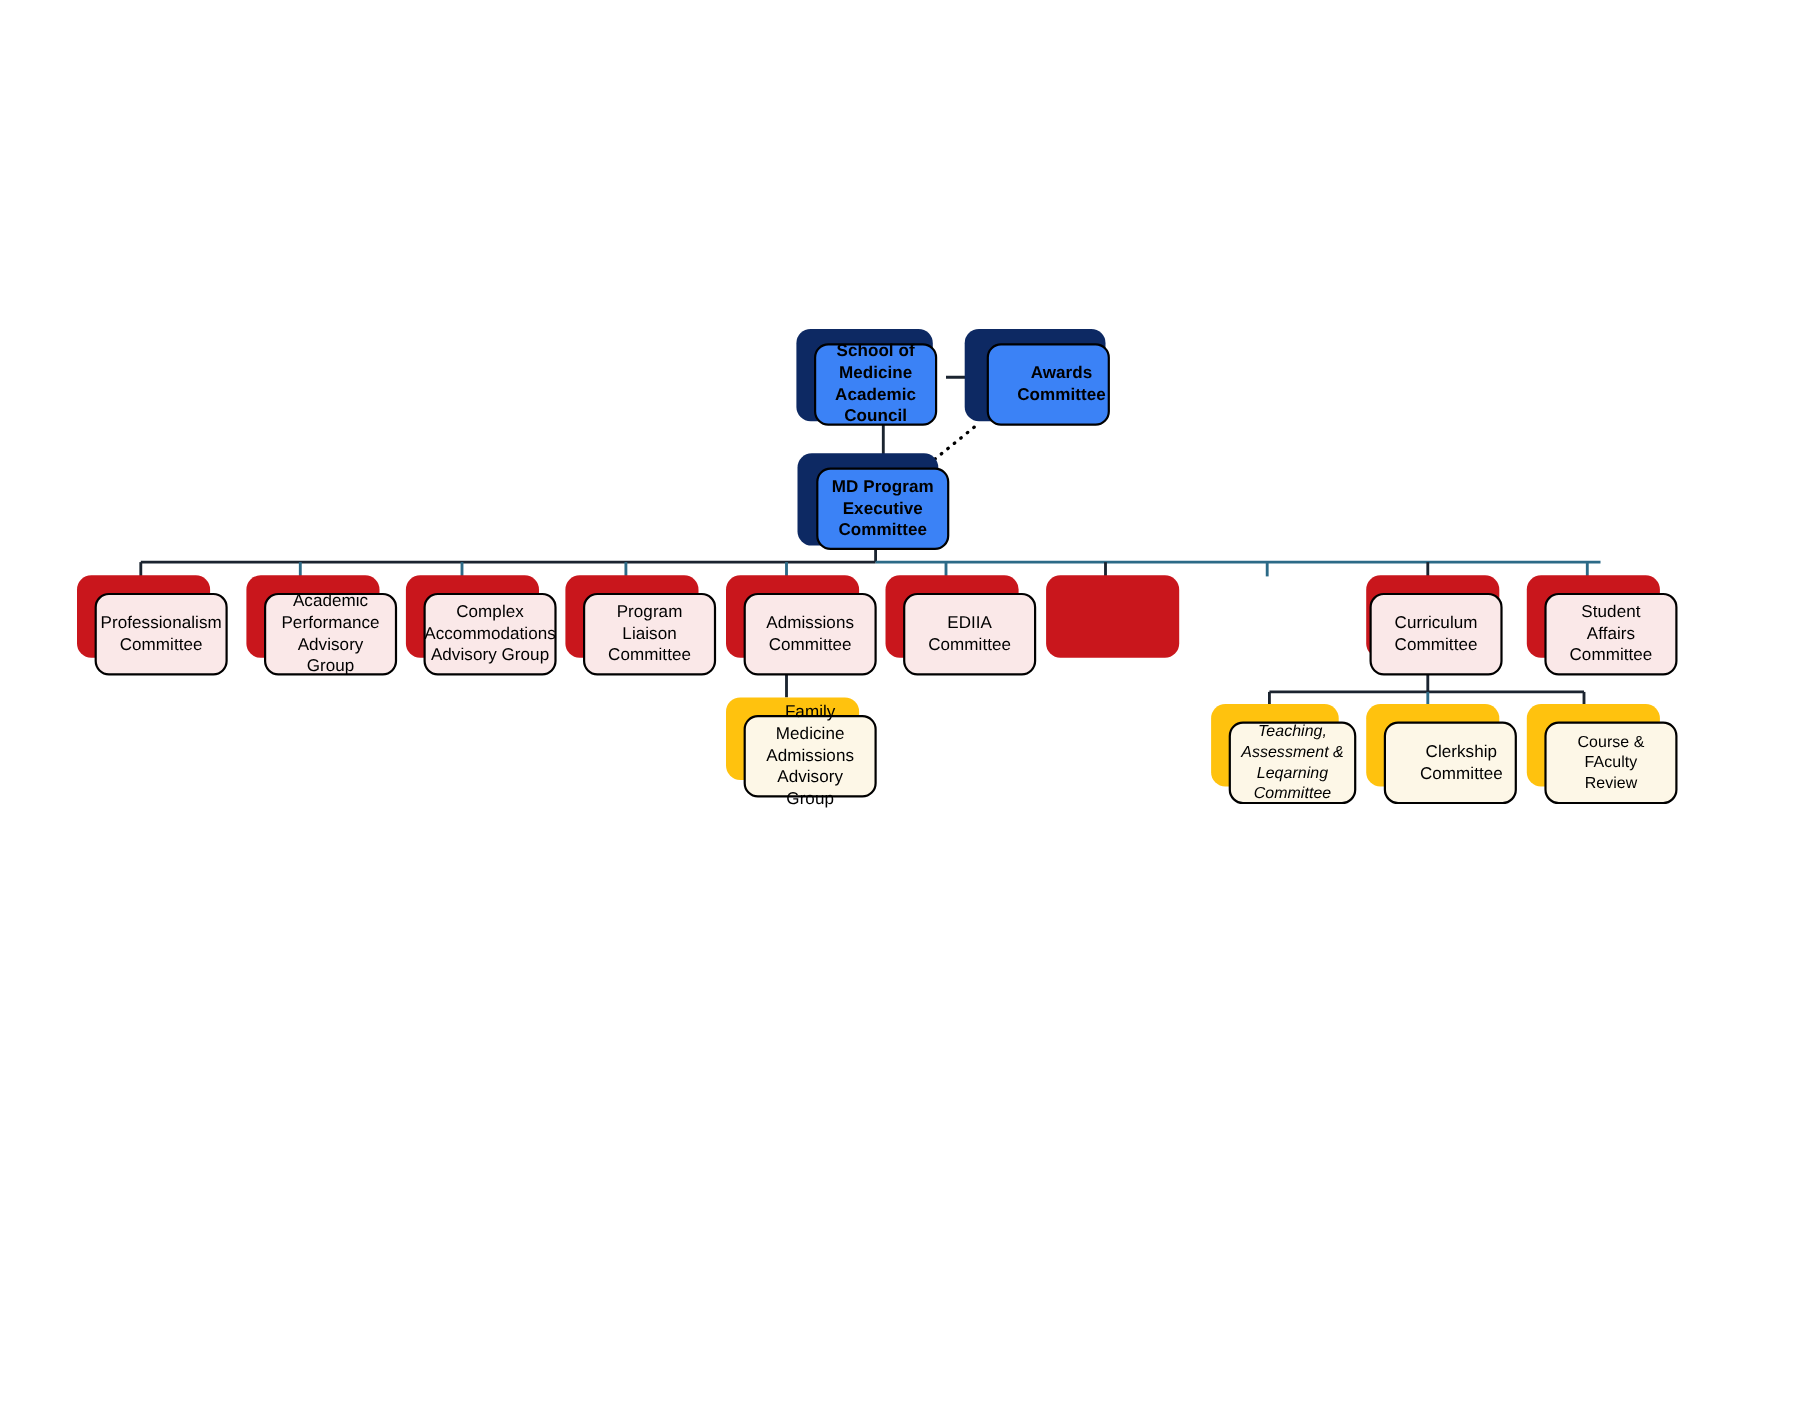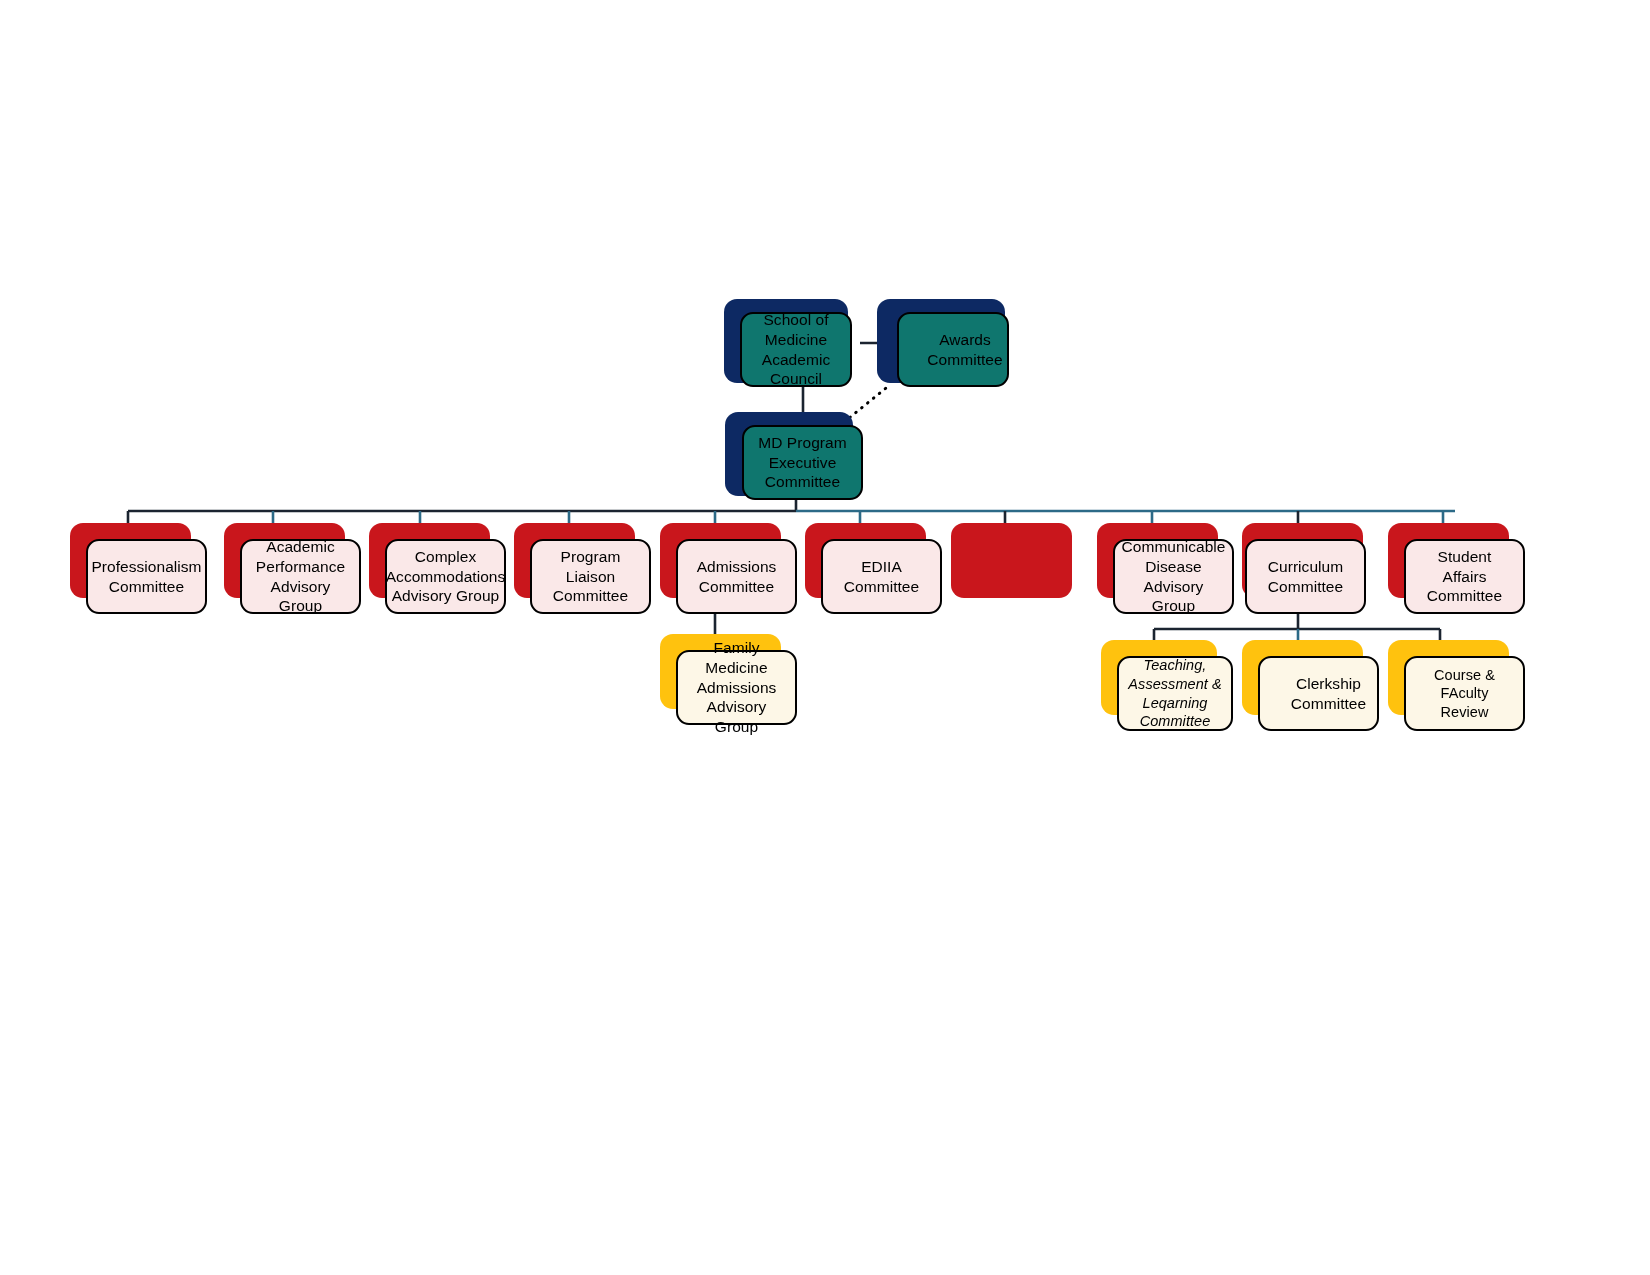--- a/index.html
+++ b/index.html
@@ -71,21 +71,21 @@
   .node .label {
     font-size: 15.5px;
     line-height: 1.28;
     color: #000000;
     letter-spacing: 0.05px;
     white-space: pre-line;
   }
 
   
   .tier-exec .plate { background: #0d2963; }
-  .tier-exec .card  { background: #0f766e; }
+  .tier-exec .card  { background: #3b82f6; font-weight: bold; }
 
   .tier-committee .plate { background: #c9161c; }
   .tier-committee .card  { background: #fae8e8; }
 
   .tier-subgroup .plate { background: #ffc20e; }
   .tier-subgroup .card  { background: #fdf7e7; }
 </style>
 </head>
 <body>
 
@@ -200,28 +200,20 @@
       <div class="plate" style="width:121px; height:75px;"></div>
       <div class="card" style="left:16px; top:16px; width:121px; height:75px;">
         <span class="label">EDIIA Committee</span>
       </div>
     </div>
 
     <div class="node tier-committee" style="left:951px; top:523px; width:137px; height:91px;">
       <div class="plate" style="width:121px; height:75px;"></div>
     </div>
 
-    <div class="node tier-committee" style="left:1097px; top:523px; width:137px; height:91px;">
-      <div class="plate" style="width:121px; height:75px;"></div>
-      <div class="card" style="left:16px; top:16px; width:121px; height:75px;">
-        <span class="label">Communicable
-Disease Advisory
-Group</span>
-      </div>
-    </div>
 
     <div class="node tier-committee" style="left:1242px; top:523px; width:137px; height:91px;">
       <div class="plate" style="width:121px; height:75px;"></div>
       <div class="card" style="left:3px; top:16px; width:121px; height:75px;">
         <span class="label">Curriculum
 Committee</span>
       </div>
     </div>
 
     <div class="node tier-committee" style="left:1388px; top:523px; width:137px; height:91px;">

